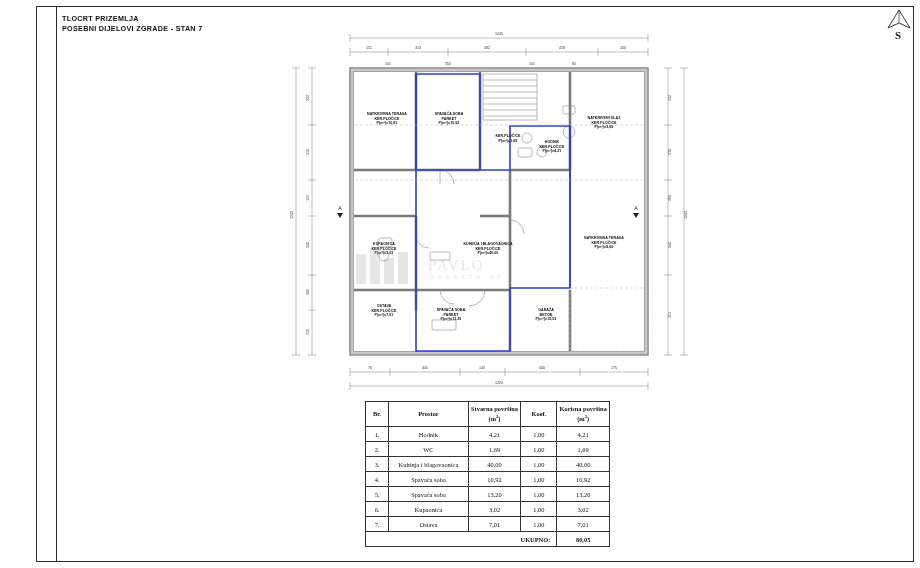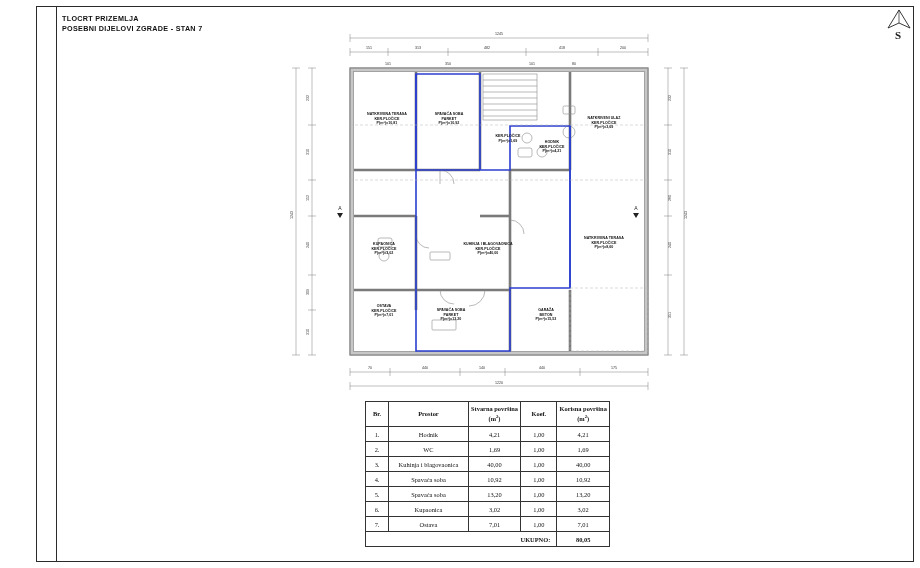--- a/index.html
+++ b/index.html
@@ -382,20 +382,28 @@
 KER.PLOČICE
 P(m²)=7,01</div>
     <div class="room" style="left:144px; top:288px; width:54px;">SPAVAĆA SOBA
 PARKET
 P(m²)=13,20</div>
     <div class="room" style="left:240px; top:288px; width:52px;">GARAŽA
 BETON
 P(m²)=15,53</div>
   </div>
 
+  <div id="watermark">
+    <div class="wm-bar" style="left:4px;  top:6px;  width:10px; height:30px;"></div>
+    <div class="wm-bar" style="left:18px; top:0px;  width:10px; height:36px;"></div>
+    <div class="wm-bar" style="left:32px; top:10px; width:10px; height:26px;"></div>
+    <div class="wm-bar" style="left:46px; top:4px;  width:10px; height:32px;"></div>
+    <div class="wm-text">PAVLO</div>
+    <div class="wm-sub">NEKRETNINE</div>
+  </div>
 
   <table id="areatable">
     <thead>
       <tr>
         <th class="col-br">Br.</th>
         <th class="col-prostor">Prostor</th>
         <th class="col-stvarna">
           <span>Stvarna
 površina (m</span><span class="sup">2</span><span>)</span>
         </th>

